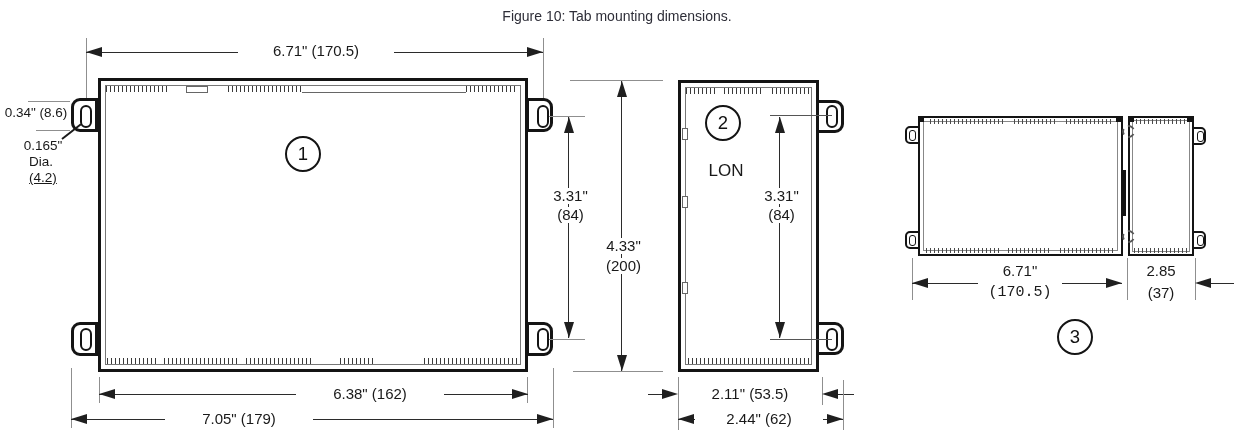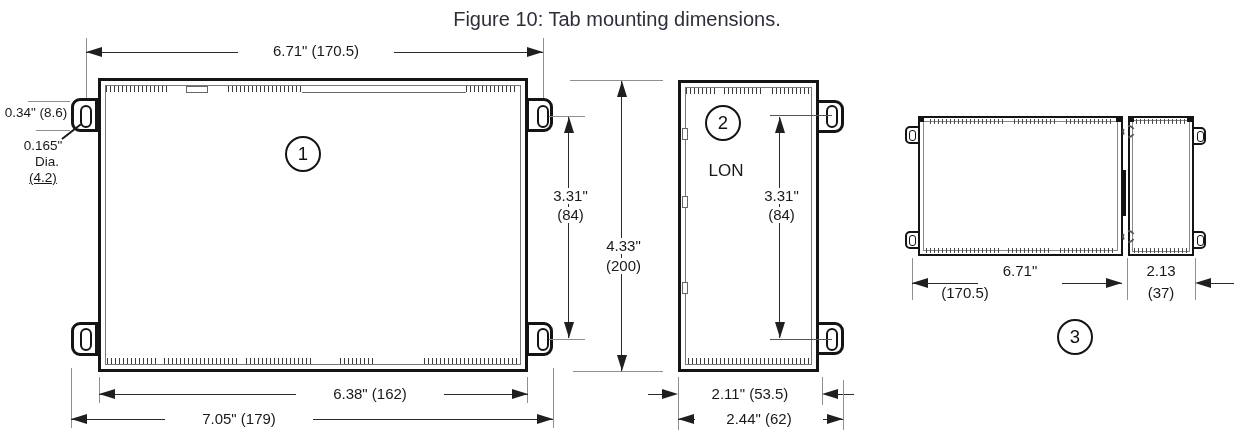--- a/index.html
+++ b/index.html
@@ -21,21 +21,21 @@
   .dt{position:absolute;font-size:15px;line-height:1.05;text-align:center;white-space:nowrap;color:#191919;}
   .bgw{background:#fff;padding:0 2px;}
   .sm{font-size:13.5px;}
   .badge{position:absolute;width:36px;height:36px;border:2px solid #141414;border-radius:50%;background:#fff;
          display:flex;align-items:center;justify-content:center;font-size:18.5px;color:#111;box-sizing:border-box;}
   .ah{position:absolute;width:0;height:0;border:0 solid transparent;}
   .ahl{border-top-width:5px;border-bottom-width:5px;border-right:16px solid #1f1f1f;}
   .ahr{border-top-width:5px;border-bottom-width:5px;border-left:16px solid #1f1f1f;}
   .ahu{border-left-width:5px;border-right-width:5px;border-bottom:16px solid #1f1f1f;}
   .ahd{border-left-width:5px;border-right-width:5px;border-top:16px solid #1f1f1f;}
-  .title{position:absolute;font-size:20px;color:#2e2e38;text-align:center;white-space:nowrap;}
+  .title{position:absolute;font-size:14px;color:#2e2e38;text-align:center;white-space:nowrap;}
   .notch{position:absolute;border:1px solid #666;background:#fff;box-sizing:border-box;}
   .dashc{position:absolute;border:2px dashed #555;border-radius:50%;box-sizing:border-box;}
   .sq{position:absolute;width:5px;height:5px;background:#141414;}
   .ldr{position:absolute;width:24px;height:2px;background:#1a1a1a;transform-origin:0 50%;transform:rotate(-38deg);}
 </style>
 </head>
 <body>
 
 <div class="cv">
 
@@ -73,21 +73,21 @@
   <div class="hl" style="left:86px;top:52px;width:457px;"></div>
   <div class="ah ahl" style="left:86px;top:47px;"></div>
   <div class="ah ahr" style="left:527px;top:47px;"></div>
   <div class="dt bgw" style="left:238px;top:43px;width:152px;">6.71" (170.5)</div>
 
   <div class="hl ext" style="left:28px;top:101px;width:42px;"></div>
   <div class="hl ext" style="left:36px;top:130px;width:34px;"></div>
   <div class="dt sm" style="left:0px;top:106px;width:72px;">0.34" (8.6)</div>
   <div class="ldr" style="left:62px;top:138px;"></div>
   <div class="dt sm" style="left:14px;top:139px;width:58px;">0.165"</div>
-  <div class="dt sm" style="left:18px;top:155px;width:58px;">Dia.</div>
+  <div class="dt sm" style="left:12px;top:155px;width:58px;">Dia.</div>
   <div class="dt sm" style="left:14px;top:171px;width:58px;text-decoration:underline;">(4.2)</div>
 
   <div class="vl ext" style="left:99px;top:377px;height:26px;"></div>
   <div class="vl ext" style="left:527px;top:377px;height:26px;"></div>
   <div class="hl" style="left:99px;top:394px;width:429px;"></div>
   <div class="ah ahl" style="left:99px;top:389px;"></div>
   <div class="ah ahr" style="left:512px;top:389px;"></div>
   <div class="dt bgw" style="left:296px;top:386px;width:144px;">6.38" (162)</div>
 
   <div class="vl ext" style="left:71px;top:368px;height:60px;"></div>
@@ -180,20 +180,20 @@
   <div class="dashc" style="left:1122px;top:230px;width:13px;height:13px;"></div>
 
   <div class="vl ext" style="left:912px;top:258px;height:42px;"></div>
   <div class="vl ext" style="left:1127px;top:258px;height:42px;"></div>
   <div class="vl ext" style="left:1195px;top:258px;height:42px;"></div>
   <div class="hl" style="left:912px;top:283px;width:66px;"></div>
   <div class="hl" style="left:1062px;top:283px;width:60px;"></div>
   <div class="ah ahl" style="left:912px;top:278px;"></div>
   <div class="ah ahr" style="left:1106px;top:278px;"></div>
   <div class="dt" style="left:985px;top:263px;width:70px;">6.71"</div>
-  <div class="dt" style="left:925px;top:285px;width:80px;">(170.5)</div>
-  <div class="dt" style="left:1131px;top:263px;width:60px;">2.13</div>
+  <div class="dt" style="left:980px;top:285px;width:80px;font-family:Liberation Mono, monospace;">(170.5)</div>
+  <div class="dt" style="left:1131px;top:263px;width:60px;">2.85</div>
   <div class="dt" style="left:1136px;top:285px;width:50px;">(37)</div>
   <div class="ah ahl" style="left:1195px;top:278px;"></div>
   <div class="hl" style="left:1211px;top:283px;width:23px;"></div>
   <div class="badge" style="left:1057px;top:319px;">3</div>
 
 </div>
 
 </body></html>

